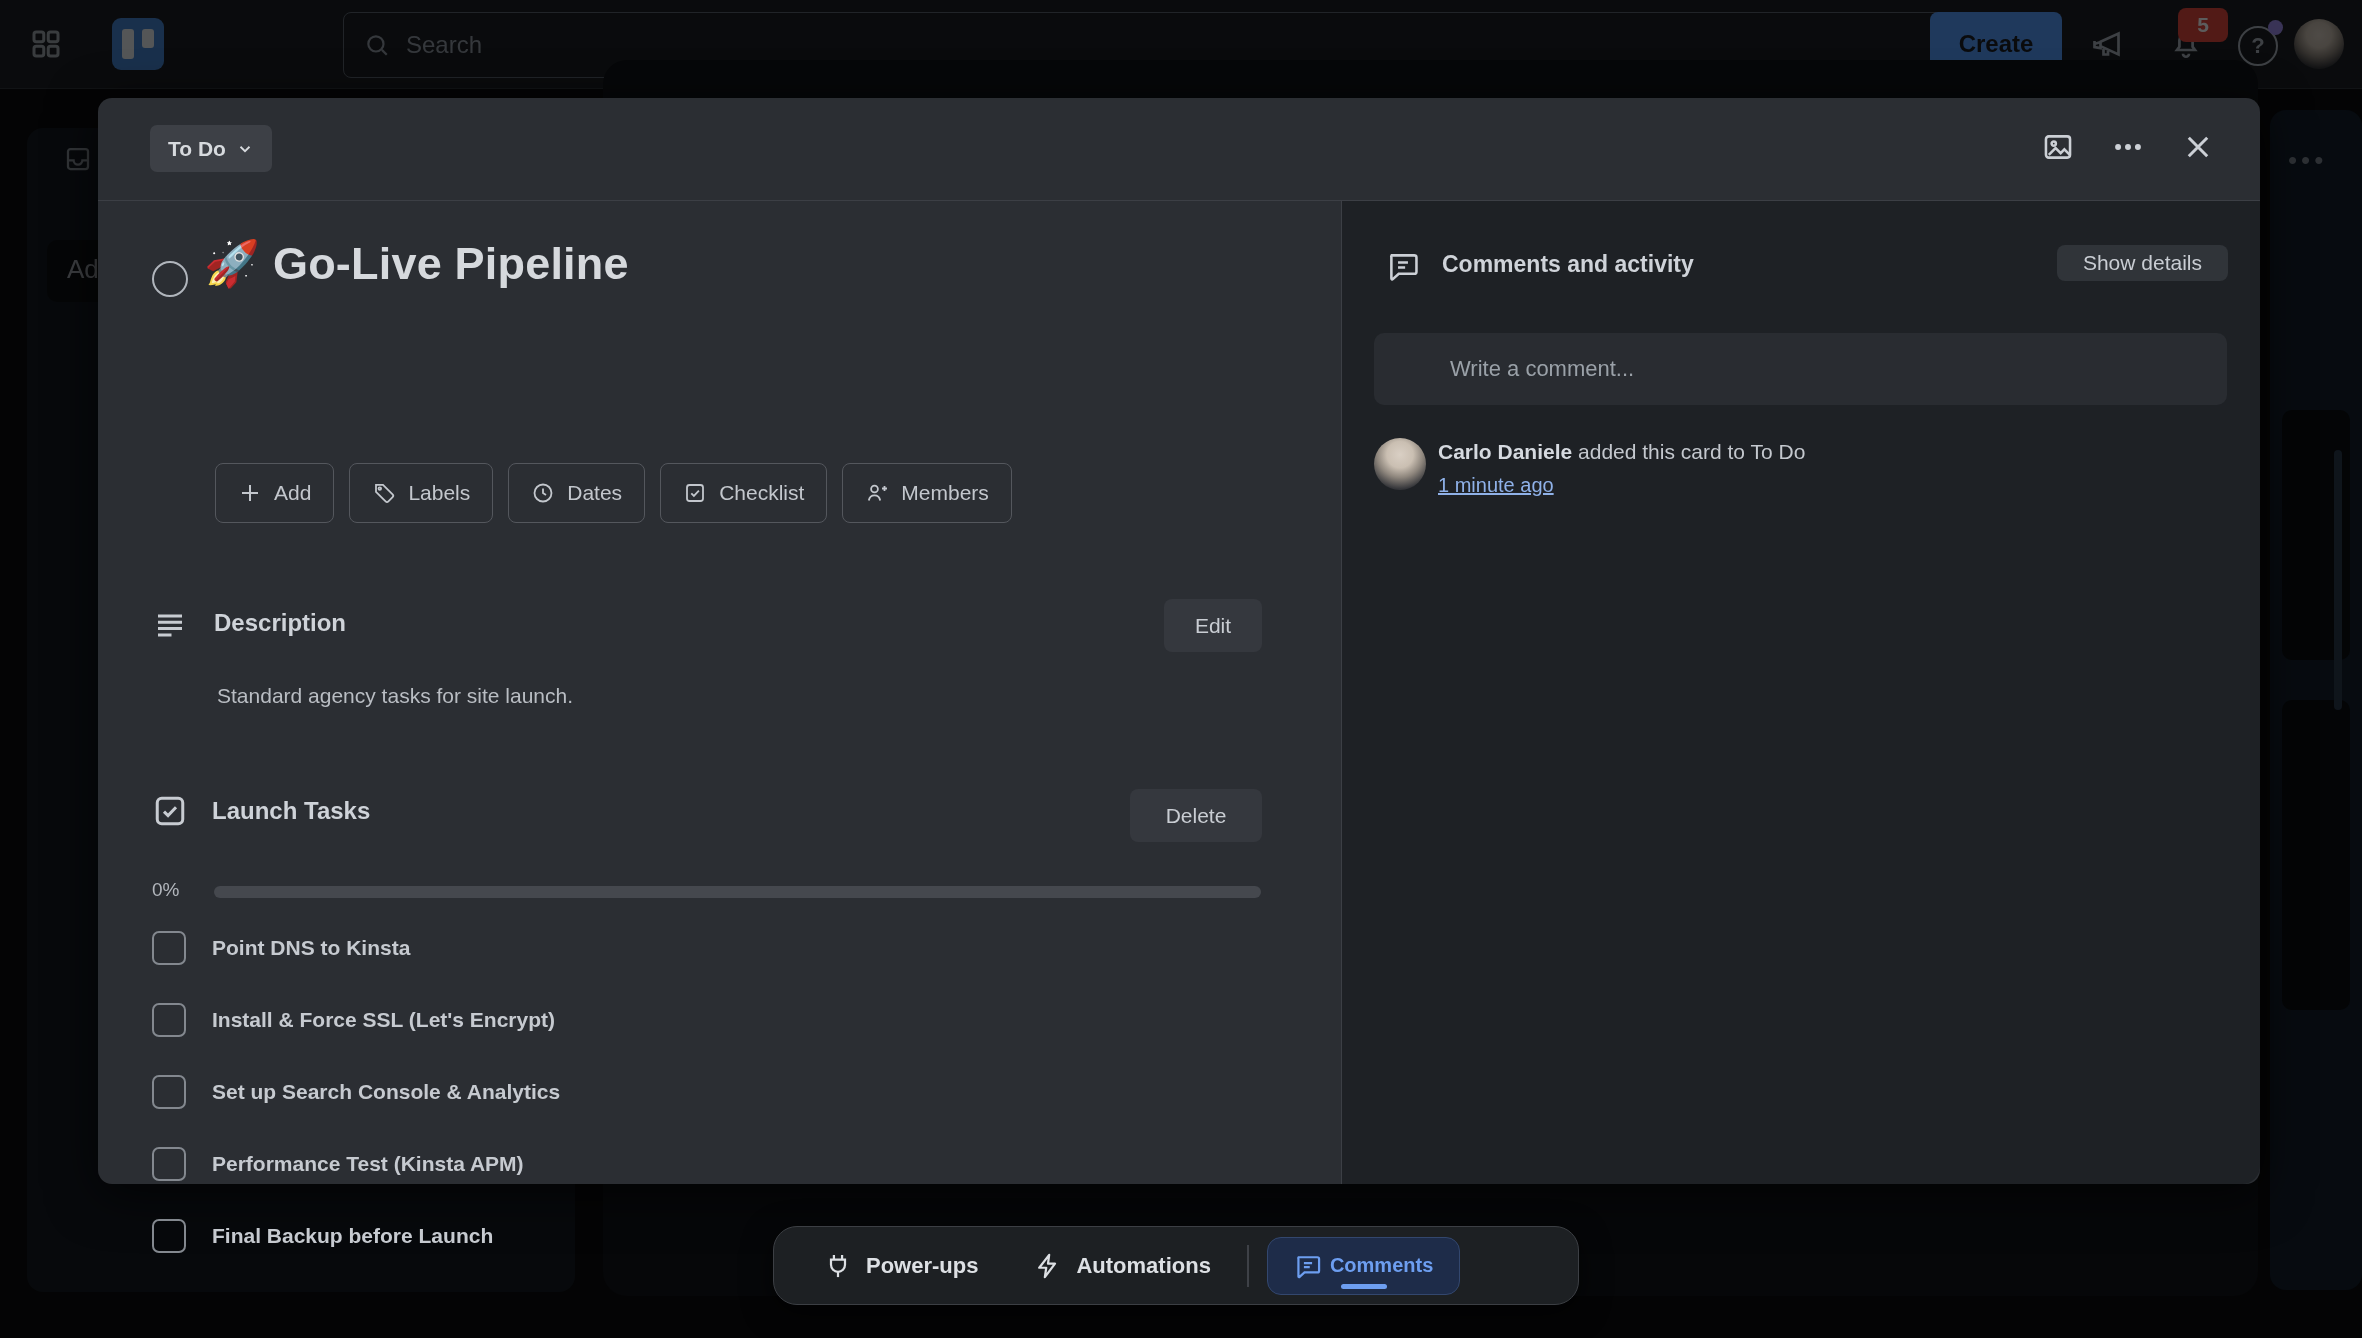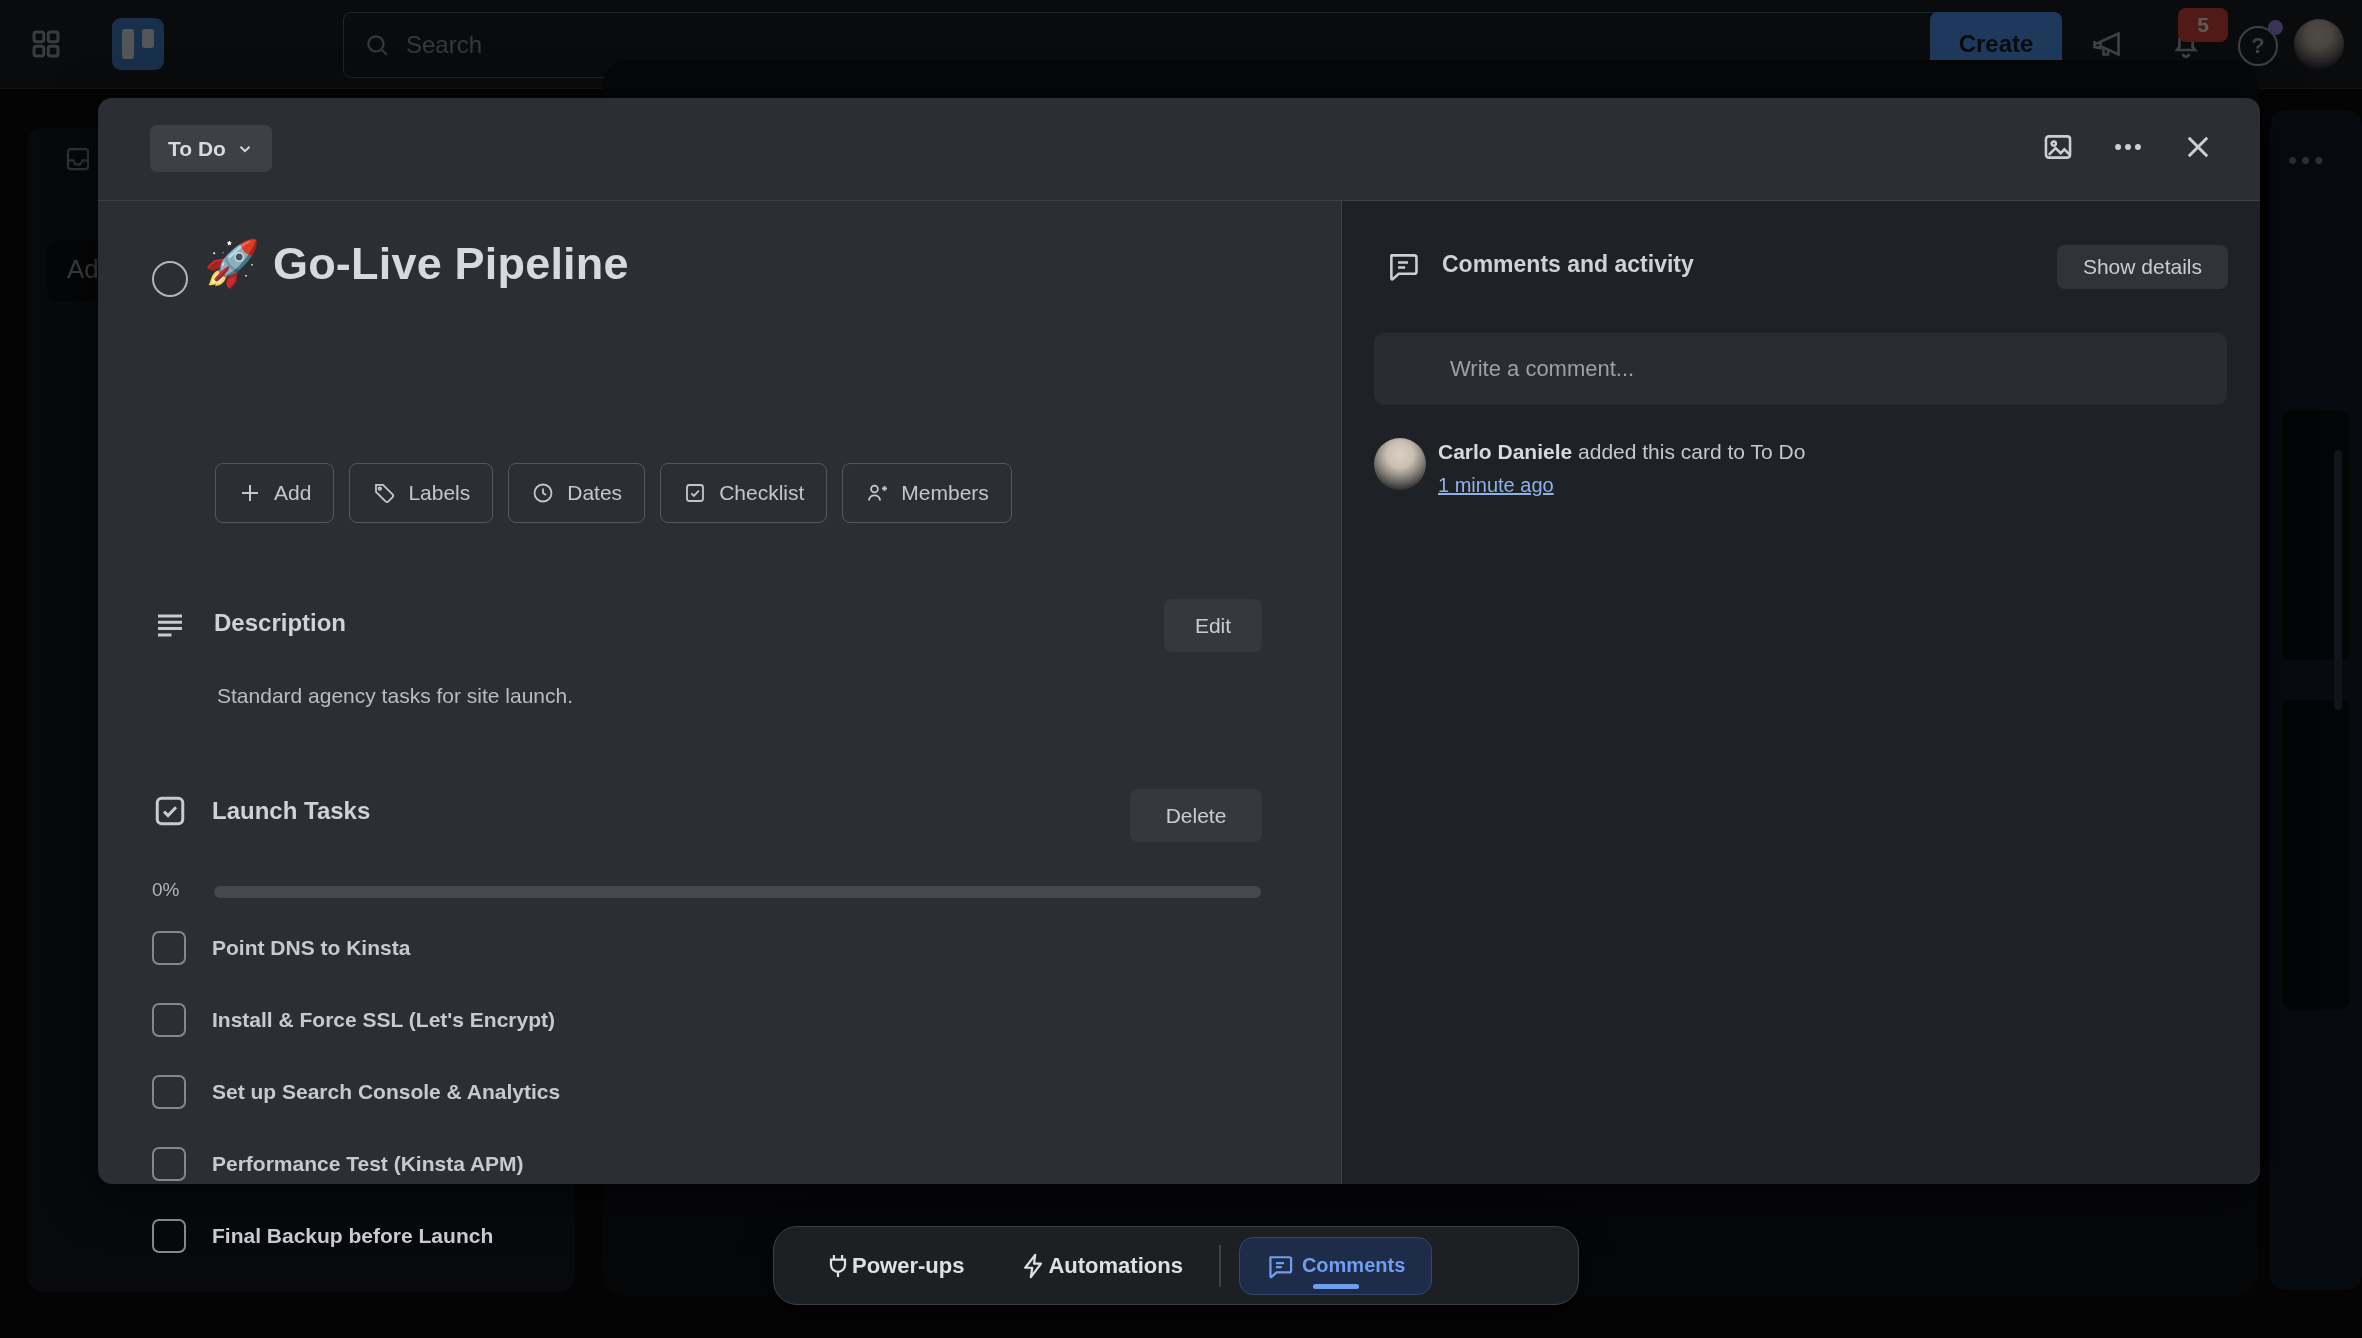--- a/index.html
+++ b/index.html
@@ -90,35 +90,35 @@
   .cl-items{position:absolute;left:54px;top:711px;right:80px;}
   .cl-row{height:72px;display:flex;align-items:center;gap:26px;font-weight:bold;}
   .cl-box{width:34px;height:34px;border:2px solid #83888f;border-radius:7px;background:transparent;
           flex:none;}
   .cl-text{font-size:21px;color:#c6cad0;}
 
   .right-col{position:absolute;left:1243px;top:103px;right:0;bottom:0;background:#1e2125;
              border-left:1px solid #3c3f45;border-radius:0 0 18px 0;}
   .ra-icon{position:absolute;left:44px;top:48px;color:#ccd0d6;}
   .ra-h{position:absolute;left:100px;top:50px;margin:0;font-size:23px;font-weight:700;color:#cfd3d9;}
-  .show-details-btn{right:32px;top:44px;height:44px;padding:0 26px;background:#303439;}
+  .show-details-btn{right:32px;top:44px;height:36px;padding:0 26px;background:#303439;}
   .comment-input{position:absolute;left:32px;right:33px;top:132px;height:72px;background:#292c31;
                  border-radius:10px;display:flex;align-items:center;padding:0 28px;cursor:text;}
   .comment-placeholder{color:#9aa1a8;font-size:22px;margin-left:48px;}
   .activity-row{position:absolute;left:32px;right:32px;top:237px;display:flex;gap:12px;}
   .avatar.act{width:52px;height:52px;flex:none;}
   .act-line1{font-size:21px;color:#c4c8ce;line-height:1.3;}
   .act-line1 b{color:#d6dae0;font-weight:700;}
   .act-time{display:inline-block;margin-top:9px;font-size:20px;color:#8fb1e8;text-decoration:underline;}
 
   
   .bottombar{position:absolute;left:773px;top:1226px;width:806px;height:79px;background:#1d2023;
              border:1px solid #3c3f44;border-radius:24px;z-index:20;display:flex;align-items:center;
              box-shadow:0 8px 30px rgba(0,0,0,0.6);padding:0 10px 0 50px;box-sizing:border-box;}
-  .bb-item{display:flex;align-items:center;color:#dde0e4;font-size:22px;font-weight:600;
+  .bb-item{display:flex;align-items:center;gap:14px;color:#dde0e4;font-size:22px;font-weight:600;
            background:transparent;border:none;font-family:inherit;padding:0;}
   .bb-item.pu{margin-right:56px;}
   .bb-divider{width:2px;height:42px;background:#3e4147;margin:0 18px 0 36px;}
   .bb-comments{position:relative;display:flex;align-items:center;gap:8px;height:58px;
                padding:0 26px;background:#1e2c49;border:1px solid #33476e;border-radius:14px;
                color:#6d9ef0;font-size:20px;font-weight:600;font-family:inherit;}
   .bb-underline{position:absolute;left:50%;transform:translateX(-50%);bottom:5px;width:46px;height:5px;
                 border-radius:3px;background:#6d9ef0;}
 </style>
 </head>

